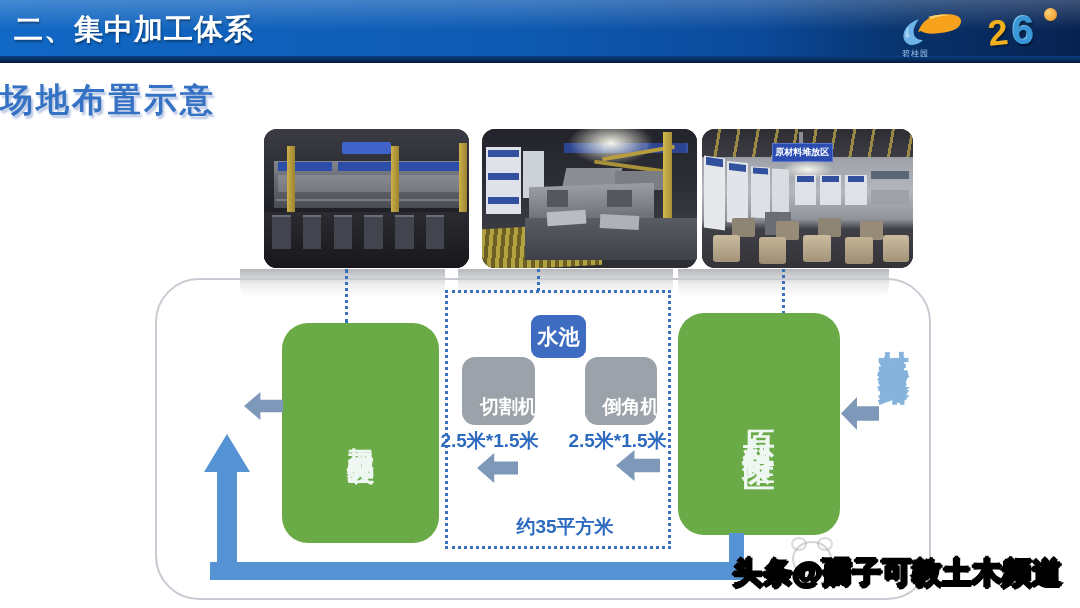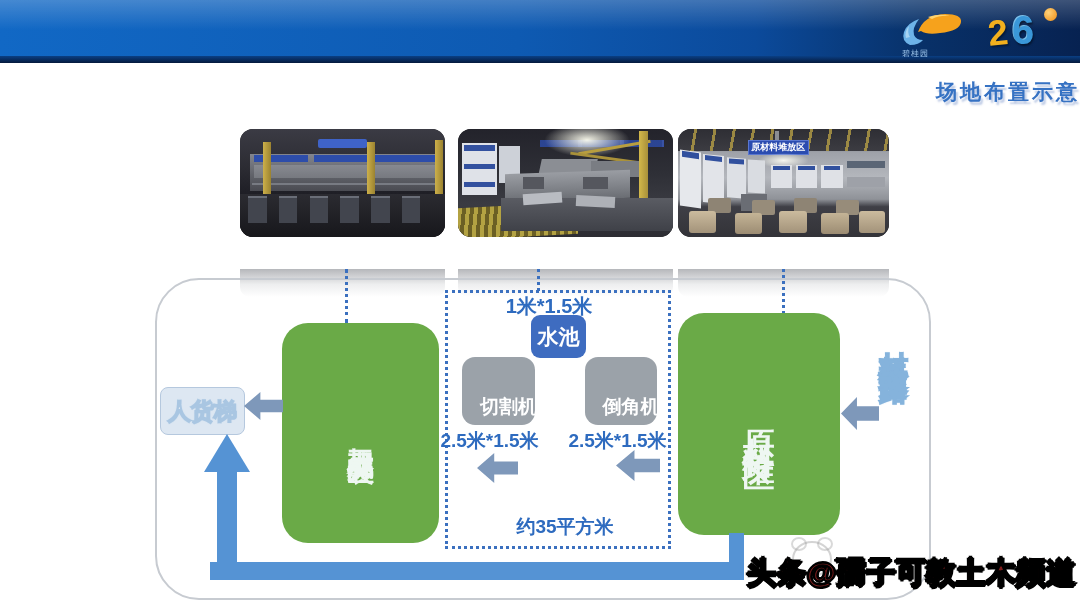--- a/index.html
+++ b/index.html
@@ -31,27 +31,27 @@
   .anniv{left:988px;top:6px;width:80px;height:52px;}
   .anniv .d2{position:absolute;left:0;top:6px;font-size:36px;font-weight:bold;color:#f2b01e;
     transform:rotate(-6deg);text-shadow:1px 2px 2px rgba(0,0,0,0.4);}
   .anniv .d6{position:absolute;left:24px;top:2px;font-size:40px;font-weight:bold;color:#3a97d8;
     text-shadow:1px 2px 2px rgba(0,0,0,0.45), -1px -1px 0 #7cc0ea;}
   .anniv .dot{position:absolute;left:56px;top:2px;width:13px;height:13px;border-radius:50%;
     background:radial-gradient(circle at 35% 35%,#ffd27a,#ef8c12);}
 
   
   .page-title{
-    left:0;top:78px;width:1080px;text-align:right;
-    font-size:21px;font-weight:bold;color:#3672c3;letter-spacing:3px;
+    left:0;top:78px;width:1080px;text-align:left;
+    font-size:33px;font-weight:bold;color:#3672c3;letter-spacing:3px;
     text-shadow:2px 3px 2px rgba(130,155,205,0.55);
   }
 
   
-  .photo{top:129px;height:108px;border-radius:13px;overflow:hidden;background:#222;}
+  .photo{top:129px;height:139px;border-radius:13px;overflow:hidden;background:#222;margin-left:24px;}
   .photo .abs{position:absolute;}
   .reflection{top:269px;height:28px;border-radius:0 0 10px 10px;
     background:linear-gradient(180deg,rgba(62,66,76,0.38),rgba(110,115,125,0.12) 55%,rgba(255,255,255,0));}
 
   
   .container-border{
     left:155px;top:278px;width:772px;height:318px;
     border:2px solid #c7cbd1;border-radius:44px;background:transparent;
   }
 
@@ -99,35 +99,36 @@
   .wm-faint{
     left:842px;top:540px;font-size:28px;letter-spacing:2px;font-weight:bold;
     color:rgba(165,165,165,0.5);text-shadow:1px 1px 0 rgba(255,255,255,0.65);white-space:nowrap;
   }
   .wm-logo{left:792px;top:541px;width:36px;height:32px;border:2px solid rgba(160,160,160,0.45);
     border-radius:50%;}
   .wm-logo::before,.wm-logo::after{content:"";position:absolute;top:-6px;width:12px;height:10px;
     border:2px solid rgba(160,160,160,0.4);border-radius:50%;}
   .wm-logo::before{left:-3px;} .wm-logo::after{right:-3px;}
   .wm-main{
-    right:4px;top:553px;font-size:30px;font-weight:bold;color:#7f1d1d;letter-spacing:0px;
+    right:18px;top:553px;font-size:30px;font-weight:bold;color:#000000;letter-spacing:0px;
     -webkit-text-stroke:1.4px #000;
     text-shadow:2px 0 0 #000,-2px 0 0 #000,0 2px 0 #000,0 -2px 0 #000;
     white-space:nowrap;
   }
 </style>
 </head>
 <body>
 
 <div class="stage">
 
   <div class="abs header">
     <div class="abs header-sheen"></div>
     <div class="abs header-base"></div>
   </div>
+  <div class="abs header-title">二、集中加工体系</div>
 
   <svg class="abs" style="left:888px;top:8px;" width="86" height="44" viewBox="0 0 86 44">
     <path d="M30 24 Q36 7 57 6 Q74 6 73 14 Q72 23 52 25 Q39 27 33 23 Z" fill="#f6a21c"></path>
     <path d="M40 9 Q52 5 62 8 Q52 7 44 11 Z" fill="#ffd36e"></path>
     <path d="M22 37 Q13 33 16 24 Q19 15 31 11 Q24 20 26 27 Q28 32 35 32 Q31 37 22 37 Z" fill="#6db3e8"></path>
     <path d="M18 30 Q16 24 21 18 Q19 25 22 29 Z" fill="#a8d4f2"></path>
   </svg>
   <div class="abs brand-text">碧桂园</div>
 
   <div class="abs anniv">
@@ -222,39 +223,37 @@
   <div class="abs reflection" style="left:678px;width:211px;"></div>
 
   <div class="abs container-border"></div>
 
   <div class="abs vdot" style="left:345px;top:269px;height:54px;"></div>
   <div class="abs vdot" style="left:537px;top:269px;height:22px;"></div>
   <div class="abs vdot" style="left:782px;top:269px;height:45px;"></div>
 
   <div class="abs dash-box"></div>
 
-  <div class="abs dim-label" style="left:479px;top:293px;width:140px;font-size:20px;">1米*1.5米</div>
   <div class="abs pool">水池</div>
   <div class="abs machine" style="left:462px;top:357px;">切割机</div>
   <div class="abs machine" style="left:585px;top:357px;width:72px;">倒角机</div>
   <div class="abs dim-label" style="left:432px;top:428px;width:115px;">2.5米*1.5米</div>
   <div class="abs dim-label" style="left:560px;top:428px;width:115px;">2.5米*1.5米</div>
 
   <div class="abs arrow-left" style="left:477px;top:453px;width:41px;height:30px;"></div>
   <div class="abs arrow-left" style="left:616px;top:450px;width:44px;height:31px;"></div>
   <div class="abs dim-label" style="left:500px;top:514px;width:130px;">约35平方米</div>
 
   <div class="abs green-zone" style="left:282px;top:323px;width:157px;height:220px;">
     <span class="vtext" style="font-size:27px;letter-spacing:2px;">加工成品分装区</span>
   </div>
   <div class="abs green-zone" style="left:678px;top:313px;width:162px;height:222px;">
     <span class="vtext" style="font-size:32px;letter-spacing:8px;">原材料堆区</span>
   </div>
 
-  <div class="abs elevator">人货梯</div>
   <div class="abs arrow-left" style="left:244px;top:392px;width:39px;height:28px;"></div>
   <div class="abs arrow-left" style="left:841px;top:397px;width:38px;height:33px;"></div>
 
   <div class="abs road-text">材料运输道路</div>
 
   <div class="abs path-blue" style="left:729px;top:533px;width:15px;height:31px;"></div>
   <div class="abs path-blue" style="left:210px;top:562px;width:534px;height:18px;"></div>
   <div class="abs path-blue" style="left:217px;top:470px;width:20px;height:94px;"></div>
   <div class="abs uphead" style="left:204px;top:434px;width:46px;height:38px;"></div>
 

